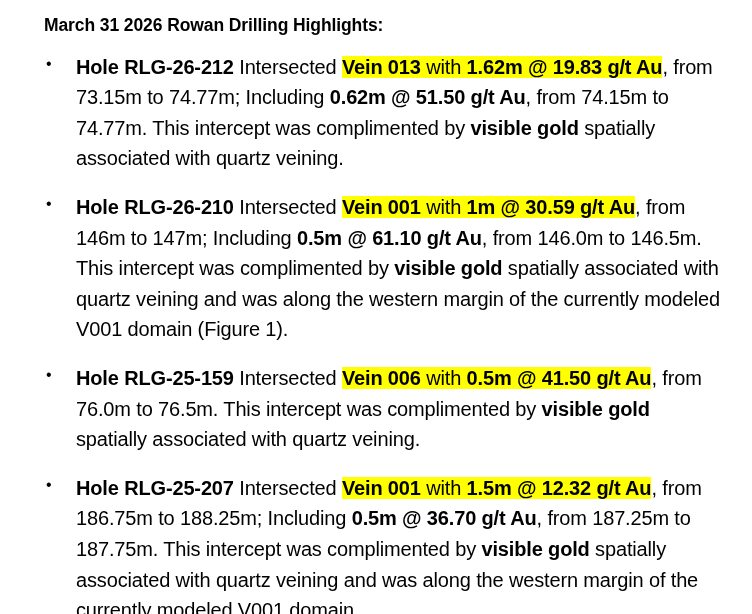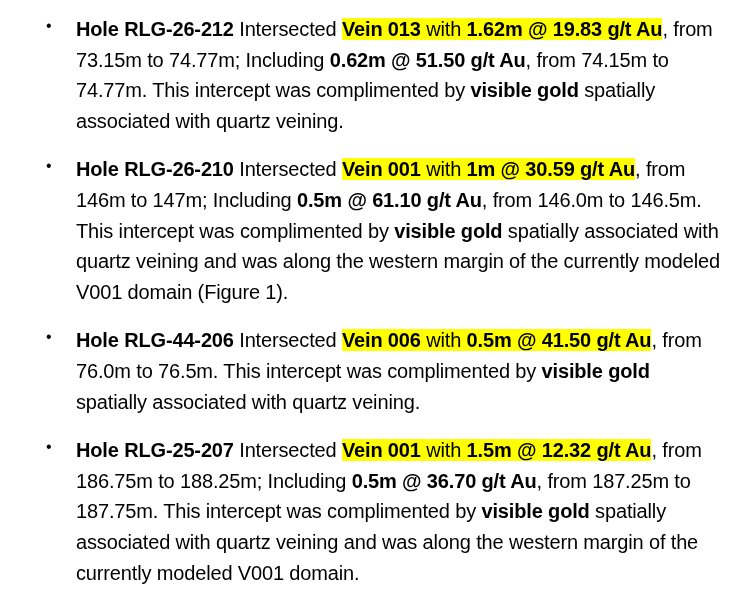--- a/index.html
+++ b/index.html
@@ -59,19 +59,20 @@
     font-weight: bold;
   }
   .hl {
     background: #ffff00;
   }
 </style>
 </head>
 <body>
 
 <div class="page">
+  <div class="doc-title">March 31 2026 Rowan Drilling Highlights:</div>
   <ul class="bullets">
       <li><span class="b ">Hole RLG-26-212</span><span class=""> Intersected </span><span class="b hl">Vein 013</span><span class="hl"> with </span><span class="b hl">1.62m @ 19.83 g/t Au</span><span class="">, from 73.15m to 74.77m; Including </span><span class="b ">0.62m @ 51.50 g/t Au</span><span class="">, from 74.15m to 74.77m. This intercept was complimented by </span><span class="b ">visible gold</span><span class=""> spatially associated with quartz veining.</span></li>
       <li><span class="b ">Hole RLG-26-210</span><span class=""> Intersected </span><span class="b hl">Vein 001</span><span class="hl"> with </span><span class="b hl">1m @ 30.59 g/t Au</span><span class="">, from 146m to 147m; Including </span><span class="b ">0.5m @ 61.10 g/t Au</span><span class="">, from 146.0m to 146.5m. This intercept was complimented by </span><span class="b ">visible gold</span><span class=""> spatially associated with quartz veining and was along the western margin of the currently modeled V001 domain (Figure 1).</span></li>
-      <li><span class="b ">Hole RLG-44-206</span><span class=""> Intersected </span><span class="b hl">Vein 006</span><span class="hl"> with </span><span class="b hl">0.5m @ 41.50 g/t Au</span><span class="">, from 76.0m to 76.5m. This intercept was complimented by </span><span class="b ">visible gold</span><span class=""> spatially associated with quartz veining.</span></li>
+      <li><span class="b ">Hole RLG-25-159</span><span class=""> Intersected </span><span class="b hl">Vein 006</span><span class="hl"> with </span><span class="b hl">0.5m @ 41.50 g/t Au</span><span class="">, from 76.0m to 76.5m. This intercept was complimented by </span><span class="b ">visible gold</span><span class=""> spatially associated with quartz veining.</span></li>
       <li><span class="b ">Hole RLG-25-207</span><span class=""> Intersected </span><span class="b hl">Vein 001</span><span class="hl"> with </span><span class="b hl">1.5m @ 12.32 g/t Au</span><span class="">, from 186.75m to 188.25m; Including </span><span class="b ">0.5m @ 36.70 g/t Au</span><span class="">, from 187.25m to 187.75m. This intercept was complimented by </span><span class="b ">visible gold</span><span class=""> spatially associated with quartz veining and was along the western margin of the currently modeled V001 domain.</span></li>
     </ul>
 </div>
 
 </body></html>

